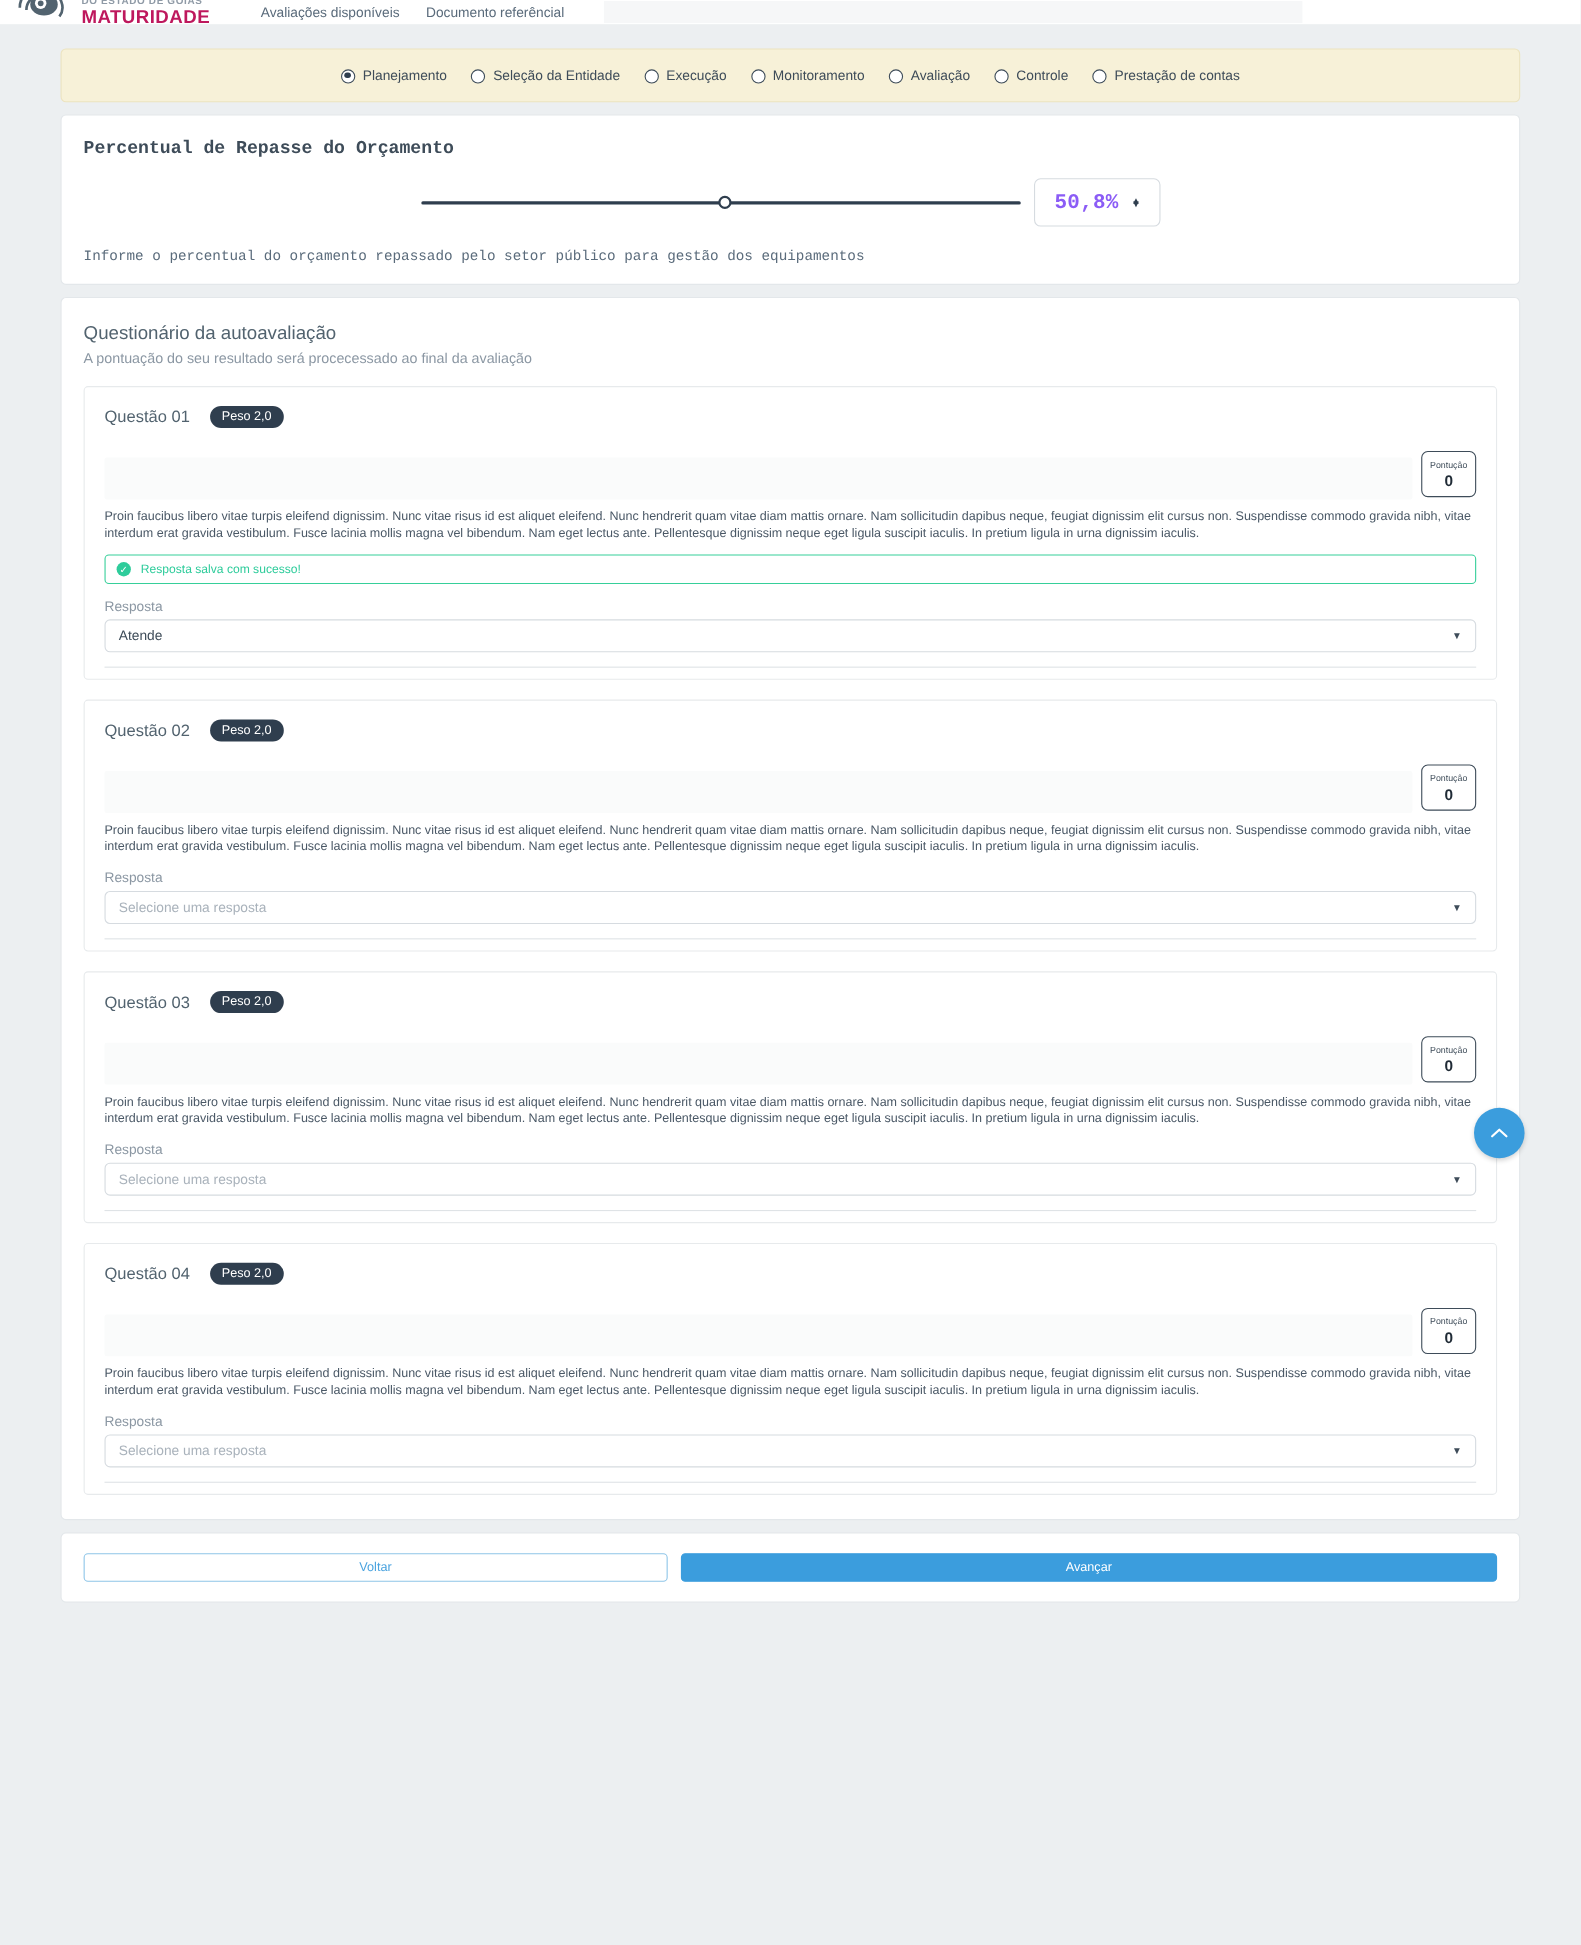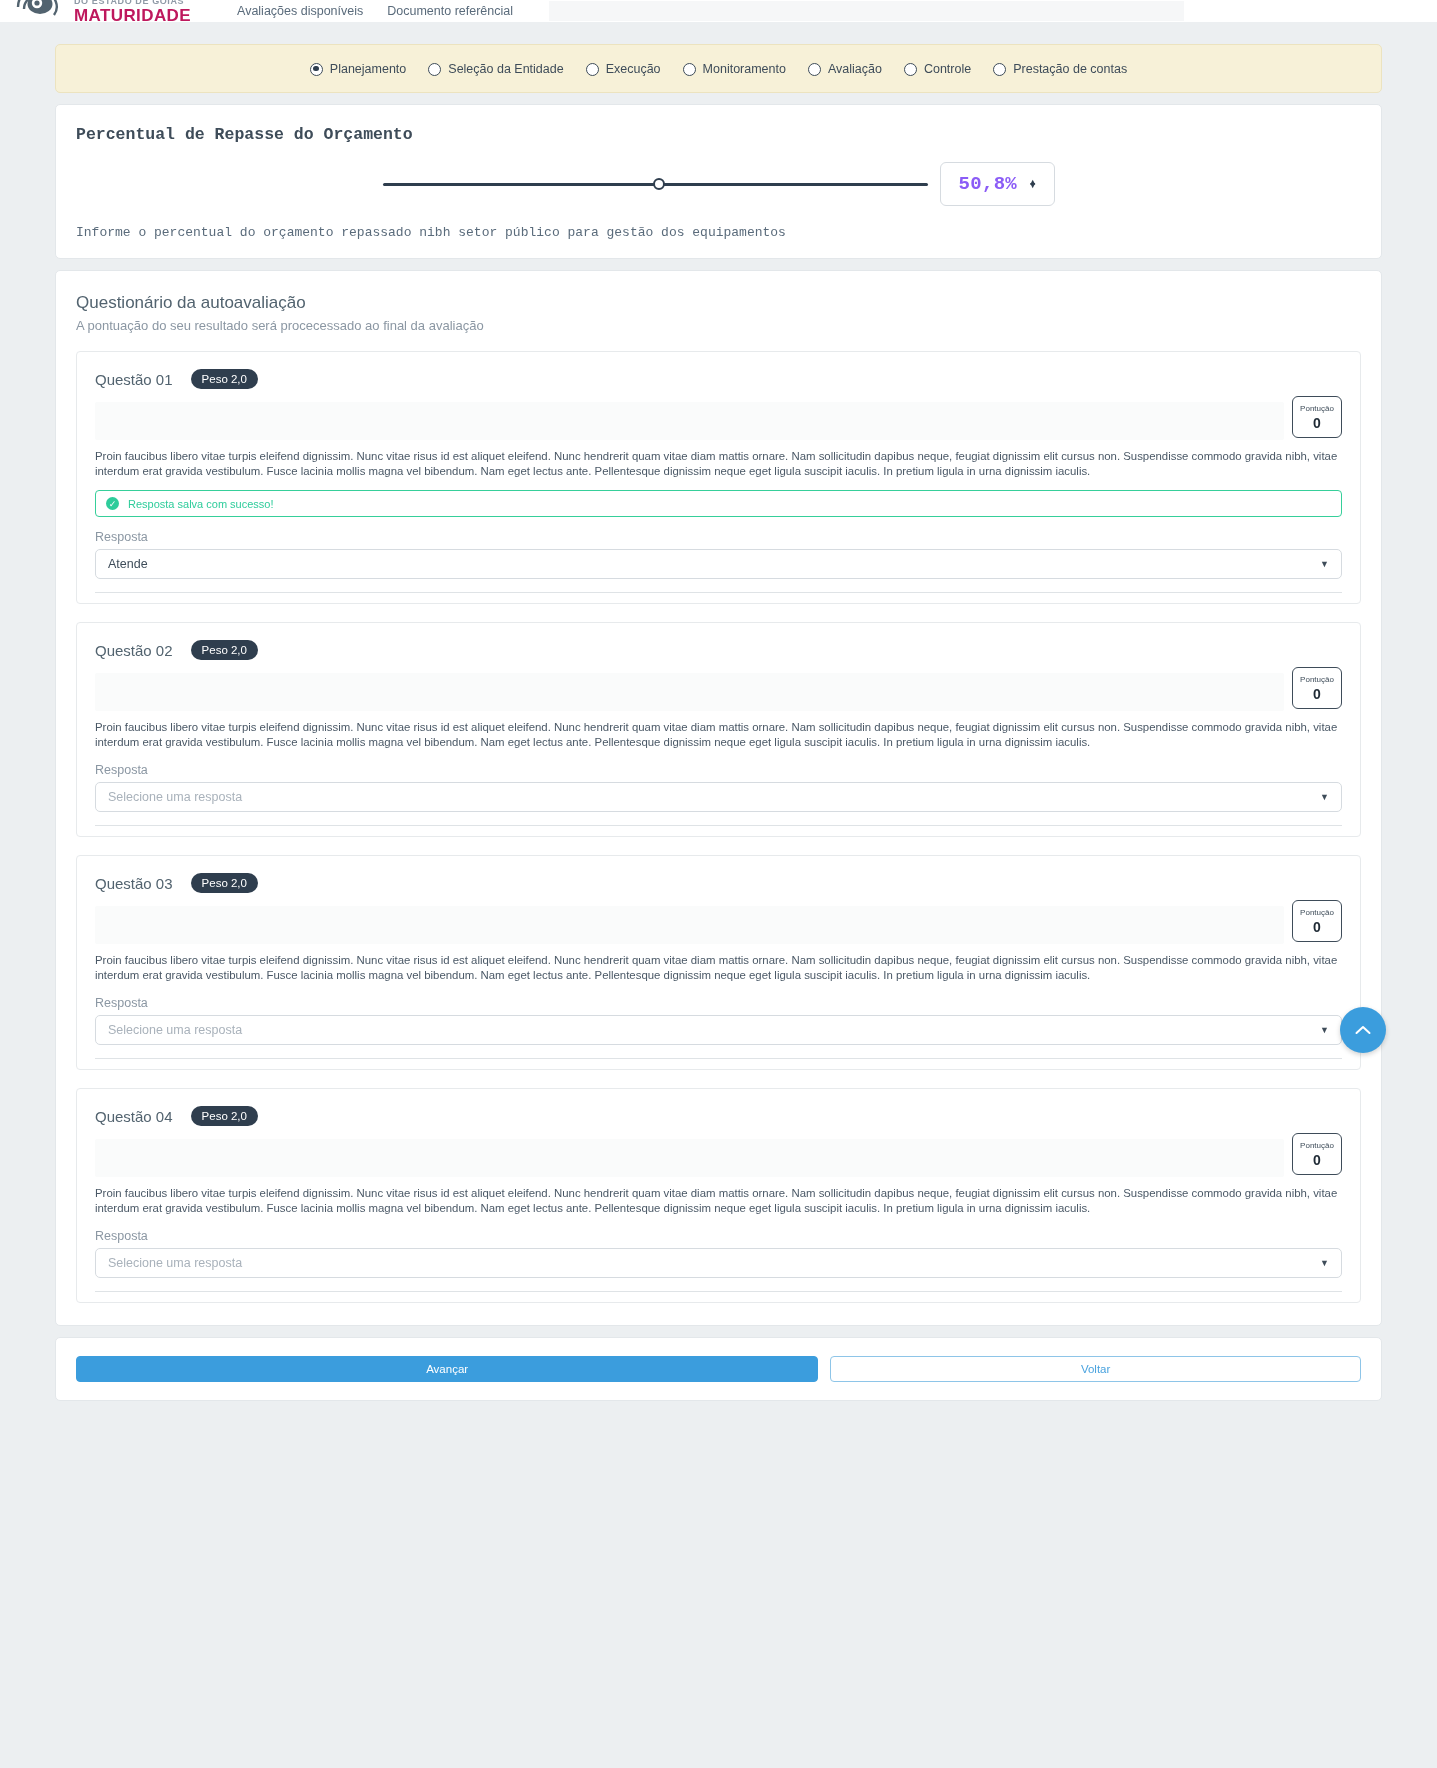--- a/index.html
+++ b/index.html
@@ -117,21 +117,21 @@
     border: 1px solid #e7eaec; border-radius: 4px;
     padding: 17px 18px 10px;
     position: relative;
   }
   .q-head { display: flex; align-items: center; gap: 18px; }
   .q-name { font-size: 15px; color: #52636f; }
   .q-badge {
     background: #2f3e4e; color: #fff; font-size: 11.5px;
     padding: 4px 11px; border-radius: 11px; font-weight: 400;
   }
-  .q-bar-row { display: flex; align-items: flex-start; margin-top: 13px; }
+  .q-bar-row { display: flex; align-items: flex-start; margin-top: 27px; }
   .q-bar { flex: 1; height: 38px; background: #fafbfb; border-radius: 2px; }
   .score-box {
     width: 50px; height: 42px; border: 1.6px solid #3e4c59; border-radius: 6px;
     display: flex; flex-direction: column; align-items: center;
     justify-content: center; margin-left: 8px; background: #fff;
     margin-top: -6px;
   }
   .score-label { font-size: 8px; color: #3e4c59; line-height: 1; }
   .score-val { font-size: 14px; font-weight: 700; color: #1f2a35; margin-top: 3px; line-height: 1; }
 
@@ -253,21 +253,21 @@
         <div class="slider-thumb" id="sliderThumb" style="left: 50.8%;"></div>
       </div>
       <div class="spin">
         <span class="spin-val">50,8%</span>
         <span class="spin-arrows">
           <span>▲</span>
           <span>▼</span>
         </span>
       </div>
     </div>
-    <div class="slider-help">Informe o percentual do orçamento repassado nibh setor público para gestão dos equipamentos</div>
+    <div class="slider-help">Informe o percentual do orçamento repassado pelo setor público para gestão dos equipamentos</div>
   </div>
 
   <div class="card quest-card">
     <div class="quest-title">Questionário da autoavaliação</div>
     <div class="quest-sub">A pontuação do seu resultado será procecessado ao final da avaliação</div>
     <div id="questionList">
         <div class="question">
       <div class="q-head">
         <span class="q-name">Questão 01</span>
         <span class="q-badge">Peso 2,0</span>
@@ -352,22 +352,22 @@
       <div class="select">
         <span class="select-value placeholder">Selecione uma resposta</span>
         <span class="caret">▼</span>
       </div>
       <div class="q-underline"></div>
     </div>
       </div>
   </div>
 
   <div class="card footer-card">
+    <div class="btn btn-back">Voltar</div>
     <div class="btn btn-next">Avançar</div>
-    <div class="btn btn-back">Voltar</div>
   </div>
 </div>
 
 <div class="fab">
   <svg width="16" height="11" viewBox="0 0 16 11">
     <path d="M1.5 8 L8 2 L14.5 8" fill="none" stroke="#ffffff" stroke-width="2" stroke-linecap="round" stroke-linejoin="round"></path>
   </svg>
 </div>
 
 </body></html>

